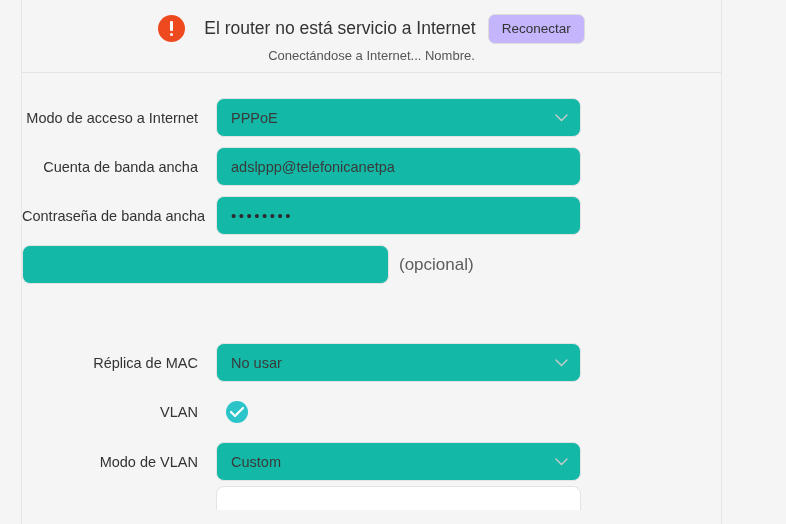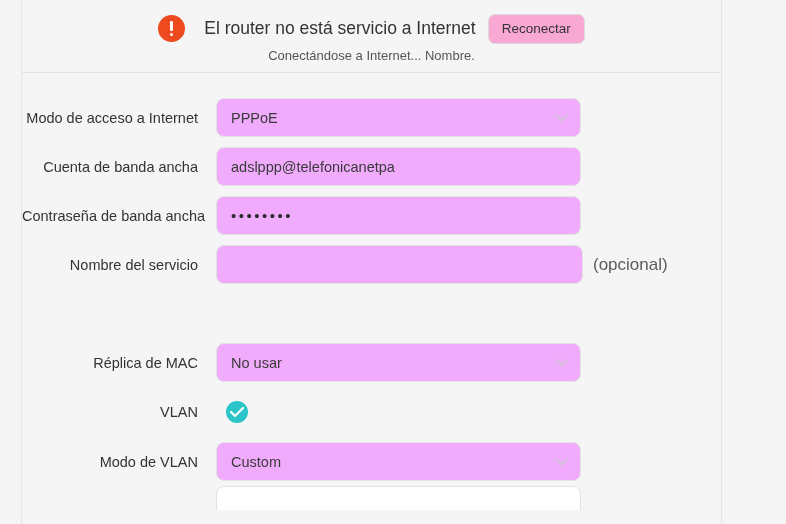--- a/index.html
+++ b/index.html
@@ -88,21 +88,21 @@
   }
 
   .status-text {
     font-size: 17.5px;
     color: #333333;
     white-space: nowrap;
   }
 
   .reconnect-button {
     margin-left: 12px;
-    background: #f9a8d4;
+    background: #c4b5fd;
     border: 1px solid #dcdcdc;
     border-radius: 7px;
     padding: 7px 13px;
     font-family: "Liberation Sans", sans-serif;
     font-size: 13.5px;
     color: #333333;
     cursor: pointer;
     white-space: nowrap;
     line-height: 1;
   }
@@ -143,21 +143,21 @@
     font-size: 14.5px;
     color: #333333;
     white-space: nowrap;
   }
 
   .field {
     position: relative;
     width: 365px;
     flex: 0 0 365px;
     height: 39px;
-    background: #f0abfc;
+    background: #14b8a6;
     border: 1px solid #e3e3e3;
     border-radius: 8px;
     box-sizing: border-box;
     display: flex;
     align-items: center;
   }
 
   .field .value {
     padding-left: 14px;
     font-size: 14.5px;
@@ -272,21 +272,20 @@
       </div>
 
       <div class="form-row">
         <div class="row-label">Contraseña de banda ancha</div>
         <div class="field">
           <span class="value password">••••••••</span>
         </div>
       </div>
 
       <div class="form-row">
-        <div class="row-label">Nombre del servicio</div>
         <div class="field service-name">
           <span class="value"></span>
         </div>
         <span class="optional-note">(opcional)</span>
       </div>
 
       <div class="form-row">
       </div>
 
       <div class="form-row">

